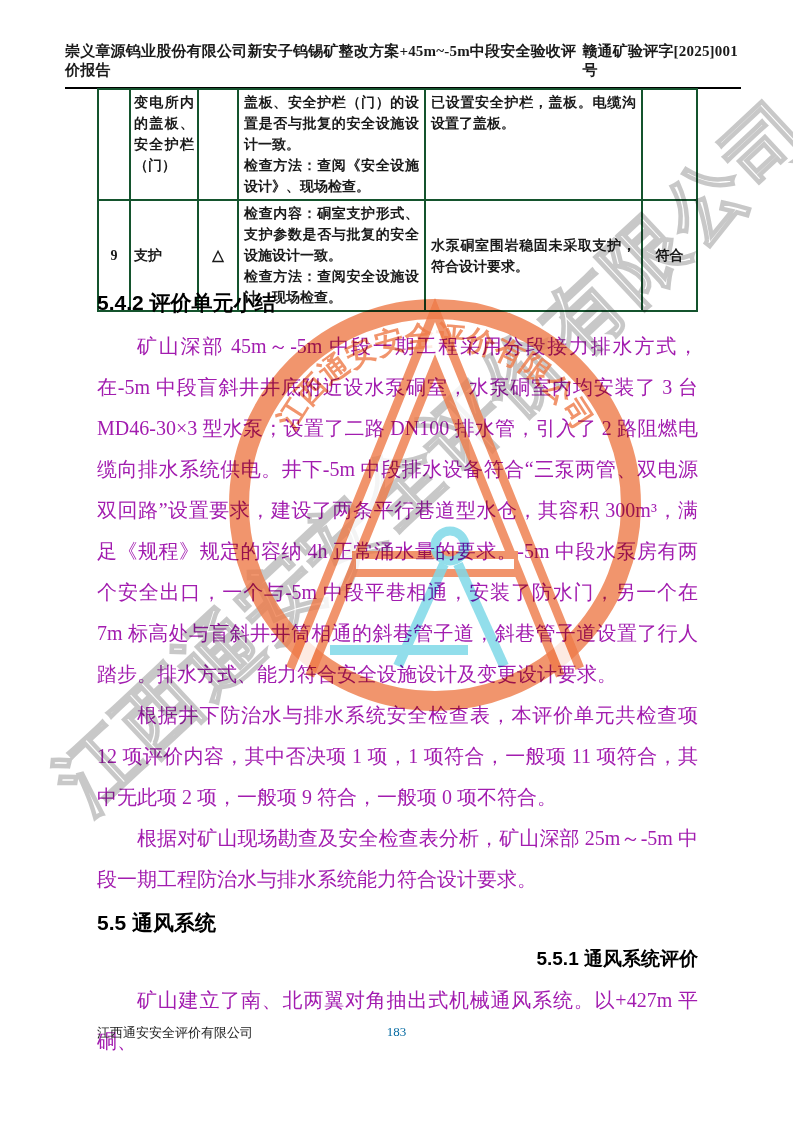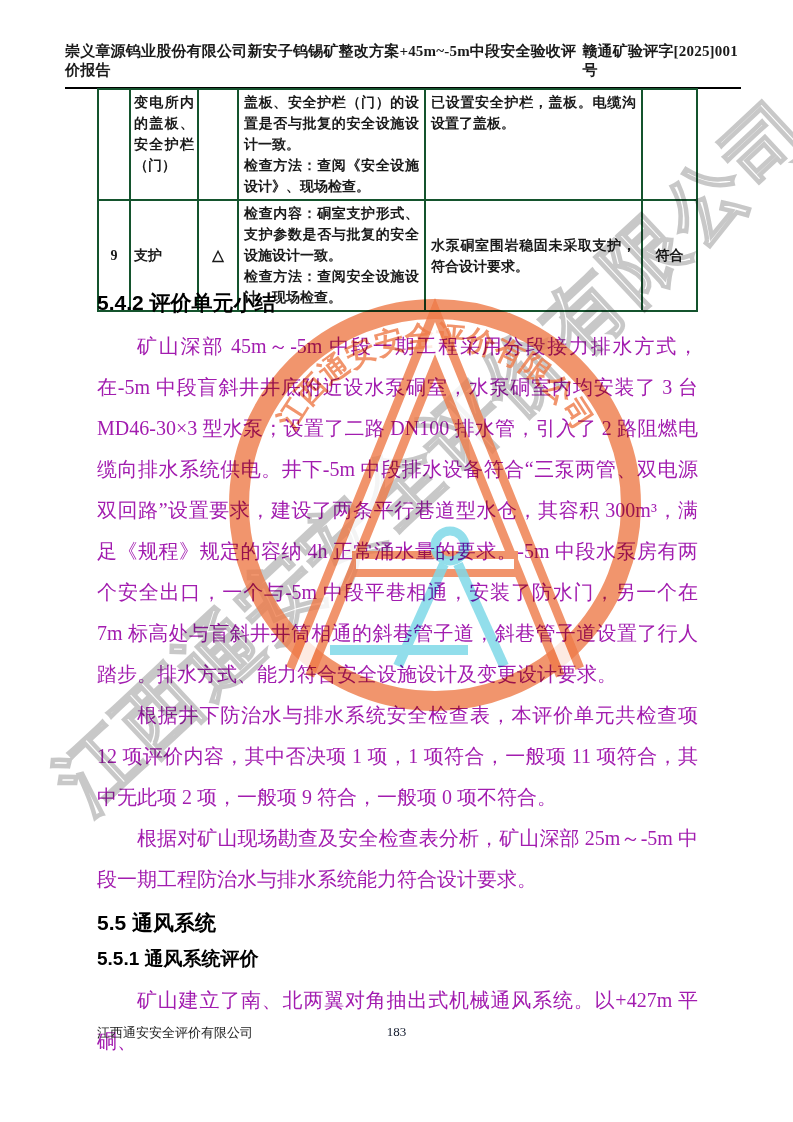--- a/index.html
+++ b/index.html
@@ -32,29 +32,29 @@
   .pre { white-space:pre-line; }
 
   
   .content { position:absolute; left:97px; width:601px; top:288px; }
   .h3 {
     font-family:"Liberation Sans", sans-serif;
     font-size:21px; font-weight:bold; line-height:30px; color:#000;
   }
   .h3.s542 { margin:0 0 8px 0; }
   .h3.s55  { margin:8px 0 6px 0; }
-  .h3.s551 { font-size:19px; margin:6px 0 6px 0; }
+  .h3.s551 { font-size:19px; margin:6px 0 6px 0;text-align:right; }
   .para {
     font-size:20px; line-height:41px; text-align:justify;
     text-indent:2em; color:#a21caf;
   }
 
   
   .footer-company { position:absolute; left:97px; top:1024px; font-size:13px; color:#222; }
-  .footer-page    { position:absolute; left:0; right:0; top:1024px; text-align:center; font-size:13px; color:#0f172a; }
+  .footer-page    { position:absolute; left:0; right:0; top:1024px; text-align:center; font-size:13px; color:#0369a1; }
 
   
   .wm-layer { position:absolute; inset:0; pointer-events:none; mix-blend-mode:multiply; }
   .wm-diagonal {
     position:absolute; left:70px; top:742px; width:1000px;
     font-family:"Liberation Sans", sans-serif;
     font-size:80px; font-weight:bold; letter-spacing:3px;
     color:transparent; -webkit-text-stroke:2px rgba(125,125,125,0.42);
     transform:rotate(-43deg); transform-origin:0 50%;
     white-space:nowrap;

